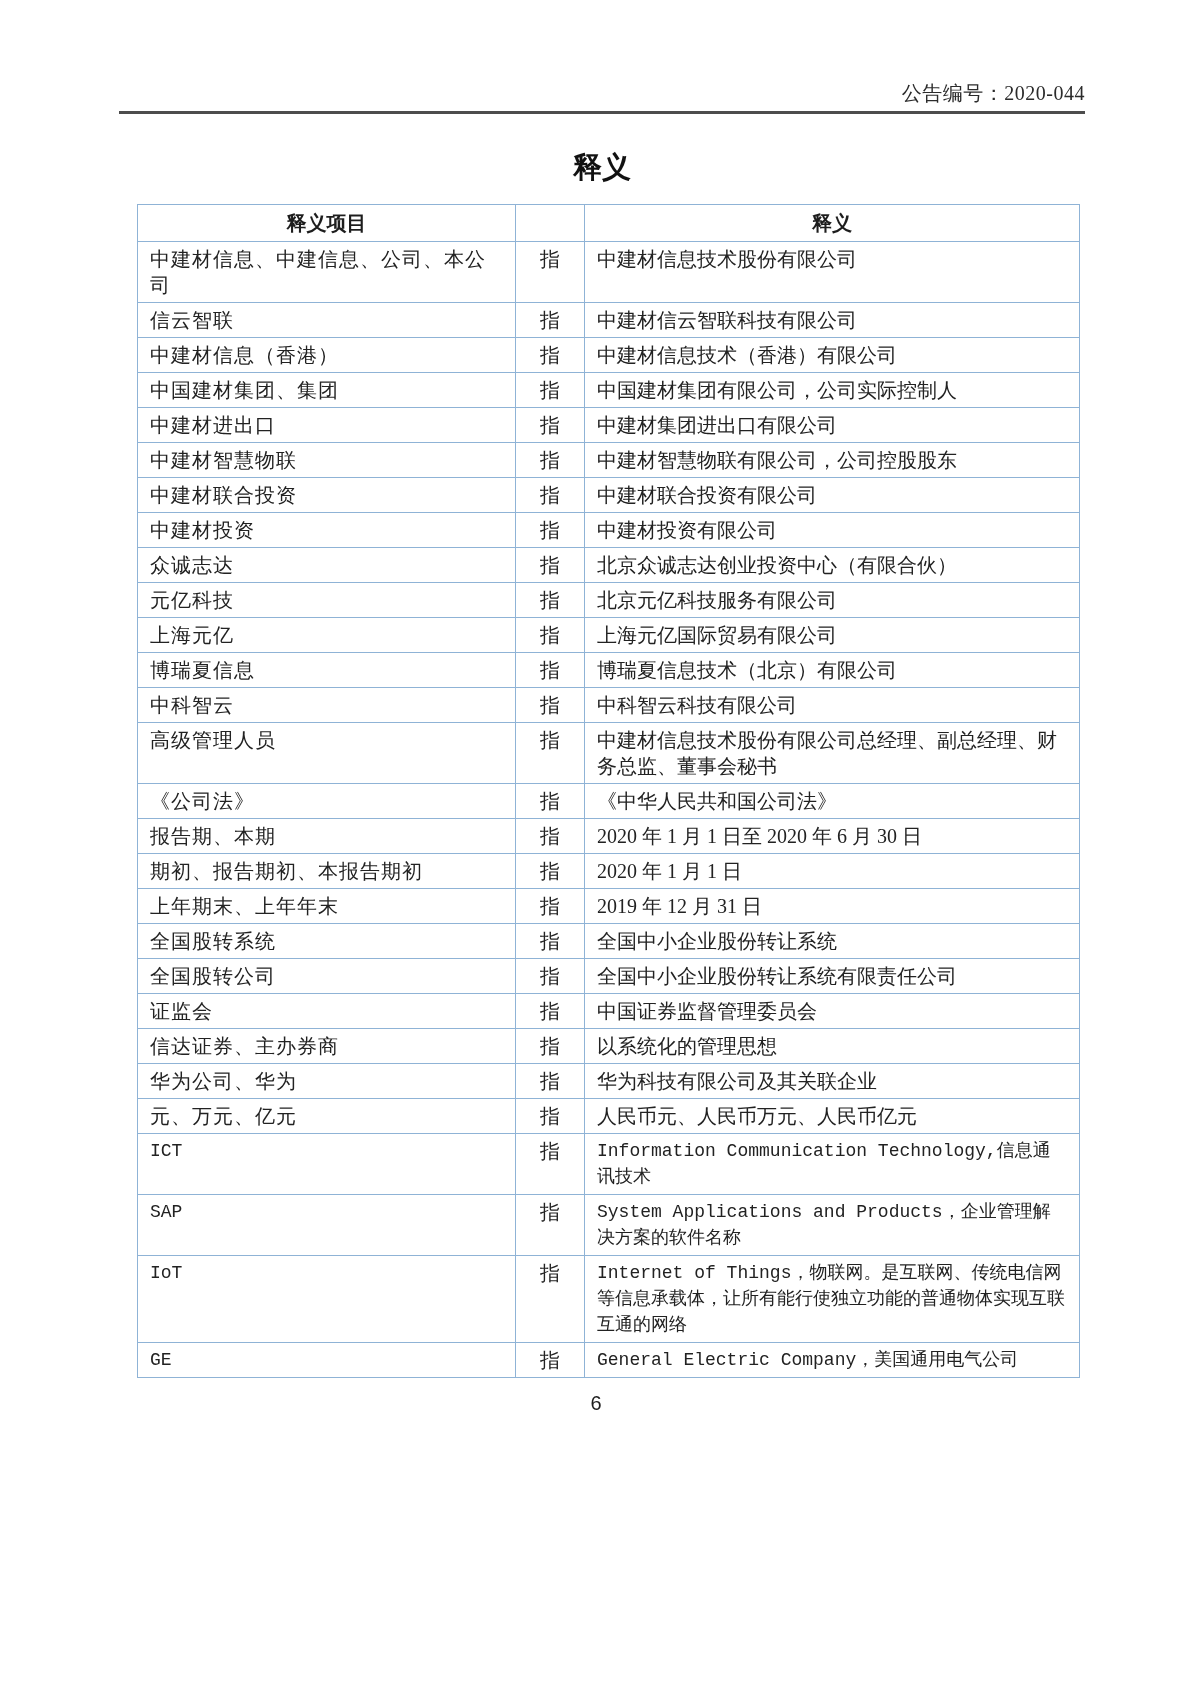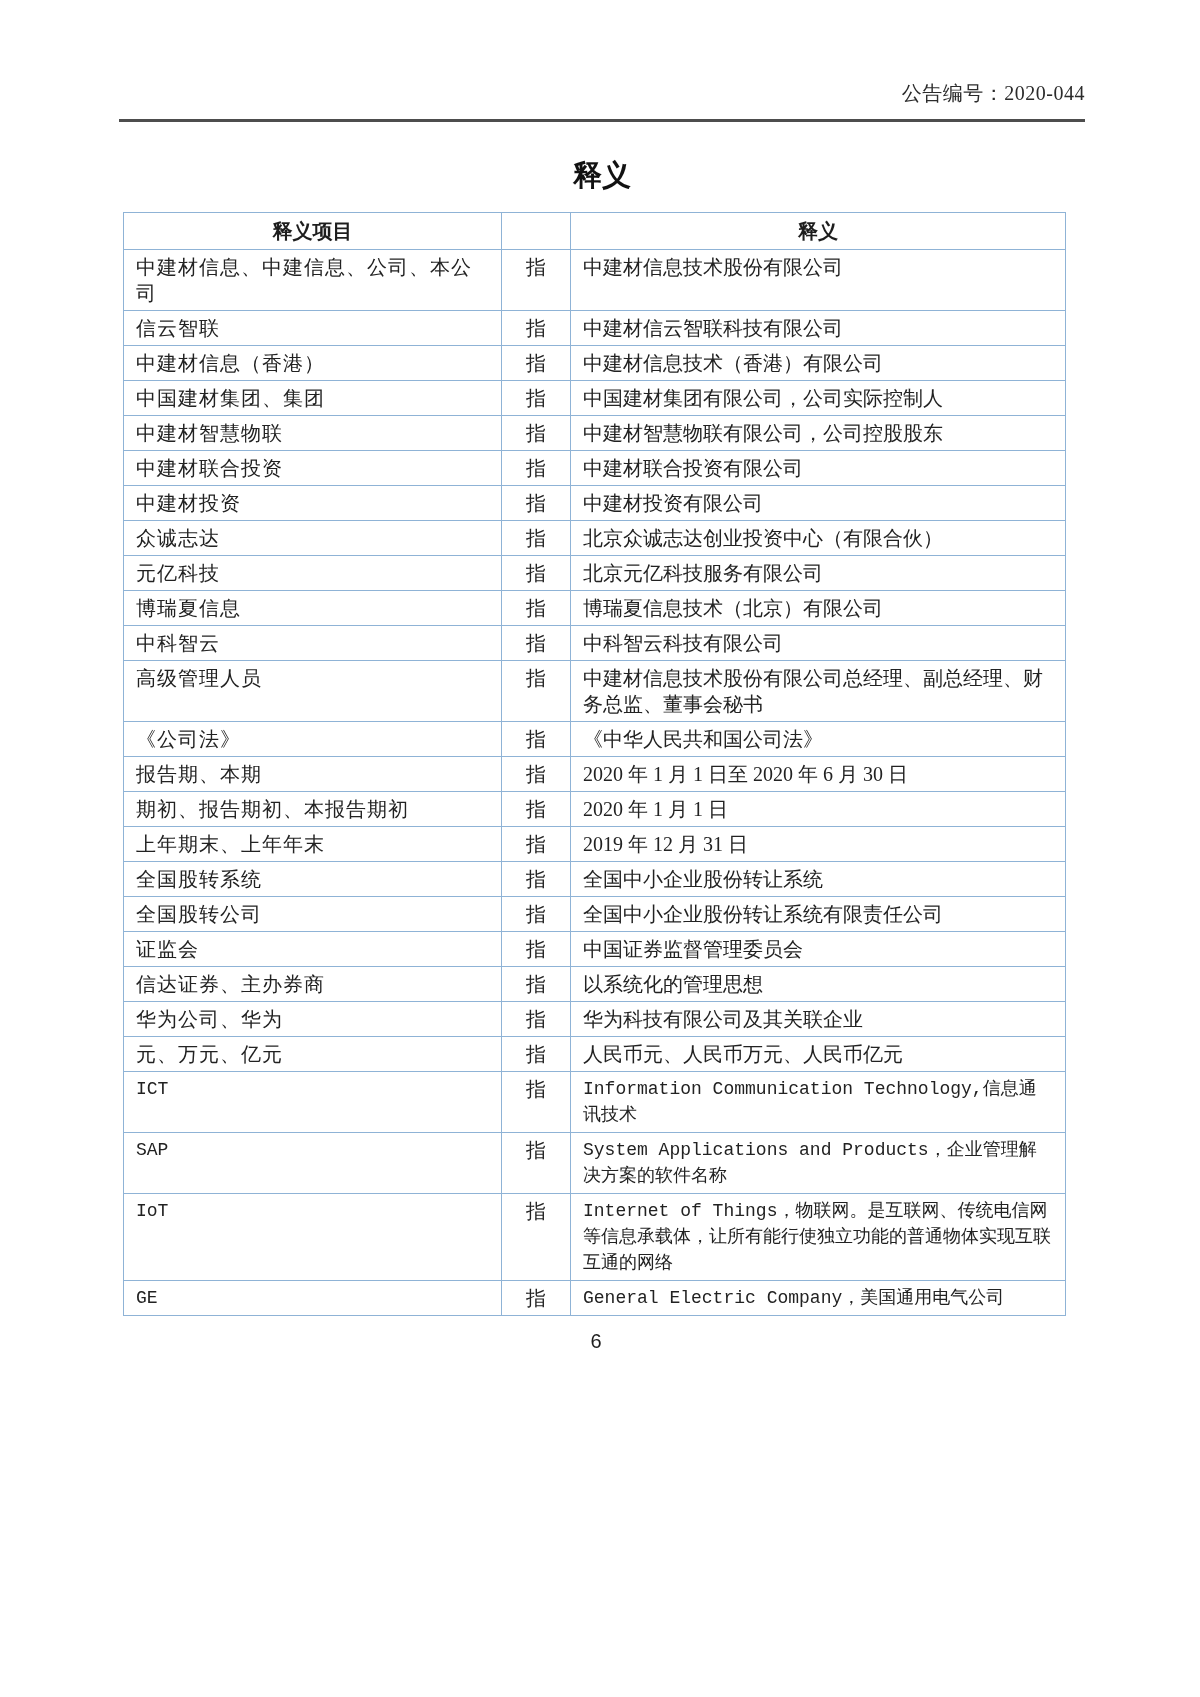--- a/index.html
+++ b/index.html
@@ -13,21 +13,21 @@
     position: relative;
     overflow: hidden;
   }
   .page {
     padding: 80px 115px 0 119px; 
   }
   .doc-header {
     text-align: right;
     font-size: 20px;
     letter-spacing: 0.5px;
-    padding-bottom: 12px;
+    padding-bottom: 4px;
     color: #2b2b2b;
   }
   .rule {
     border: none;
     border-top: 3px solid #4d4d4d;
     height: 0;
     margin: 0;
   }
   .title {
     text-align: center;
@@ -35,21 +35,21 @@
     font-weight: bold;
     font-size: 29px;
     color: #111;
     margin-top: 34px;
     margin-bottom: 16px;
   }
   table.def-table {
     border-collapse: collapse;
     table-layout: fixed;
     width: 942px;
-    margin-left: 4px;
+    margin-left: 18px;
   }
   .def-table col.c-term { width: 378px; }
   .def-table col.c-mid  { width: 69px; }
   .def-table col.c-def  { width: 495px; }
   .def-table th, .def-table td {
     border: 1.5px solid #8fb3d6;
     font-size: 20px;
     line-height: 26px;
     vertical-align: top;
     padding: 4px 12px;
@@ -125,20 +125,25 @@
           <td>中建材信息（香港）</td>
           <td>指</td>
           <td>中建材信息技术（香港）有限公司</td>
         </tr>
         <tr>
           <td>中国建材集团、集团</td>
           <td>指</td>
           <td>中国建材集团有限公司，公司实际控制人</td>
         </tr>
         <tr>
+          <td>中建材进出口</td>
+          <td>指</td>
+          <td>中建材集团进出口有限公司</td>
+        </tr>
+        <tr>
           <td>中建材智慧物联</td>
           <td>指</td>
           <td>中建材智慧物联有限公司，公司控股股东</td>
         </tr>
         <tr>
           <td>中建材联合投资</td>
           <td>指</td>
           <td>中建材联合投资有限公司</td>
         </tr>
         <tr>
@@ -148,20 +153,25 @@
         </tr>
         <tr>
           <td>众诚志达</td>
           <td>指</td>
           <td>北京众诚志达创业投资中心（有限合伙）</td>
         </tr>
         <tr>
           <td>元亿科技</td>
           <td>指</td>
           <td>北京元亿科技服务有限公司</td>
+        </tr>
+        <tr>
+          <td>上海元亿</td>
+          <td>指</td>
+          <td>上海元亿国际贸易有限公司</td>
         </tr>
         <tr>
           <td>博瑞夏信息</td>
           <td>指</td>
           <td>博瑞夏信息技术（北京）有限公司</td>
         </tr>
         <tr>
           <td>中科智云</td>
           <td>指</td>
           <td>中科智云科技有限公司</td>

